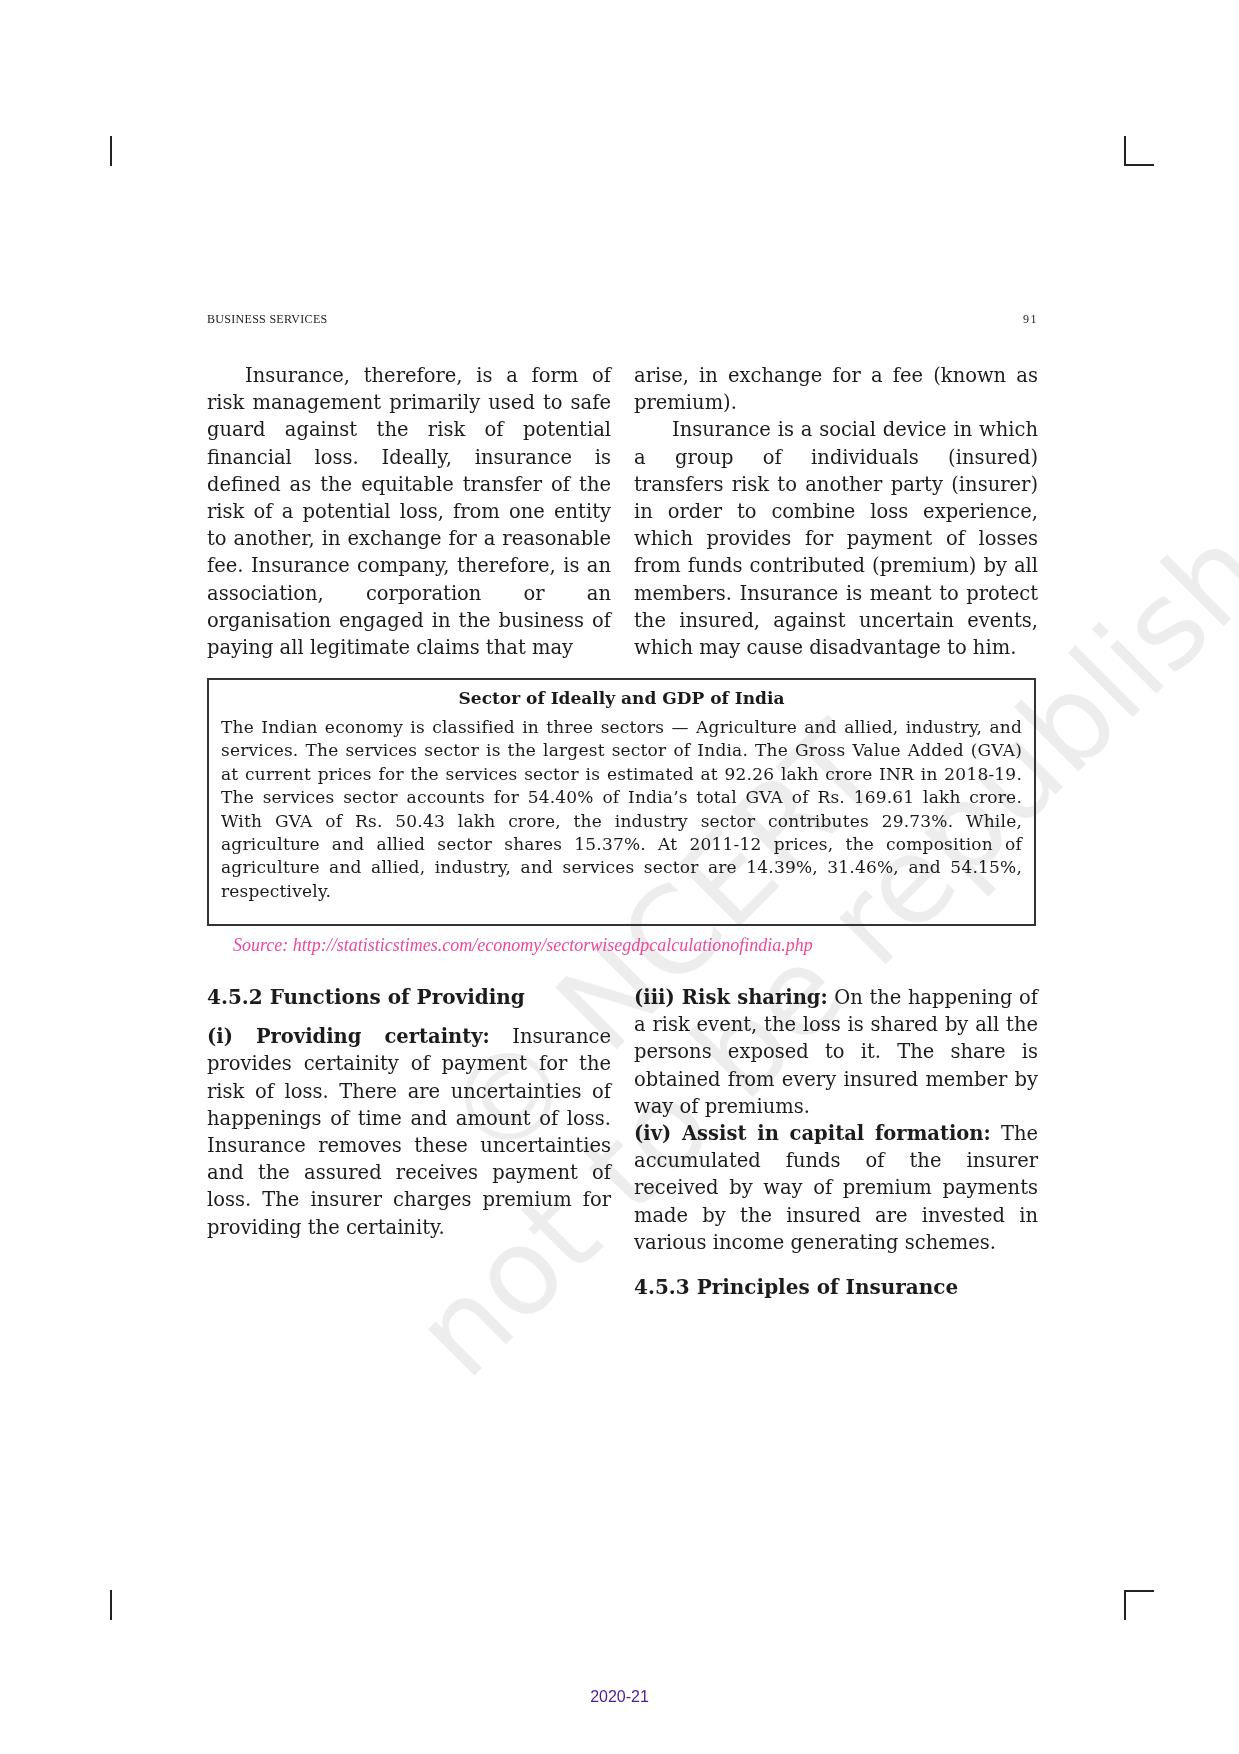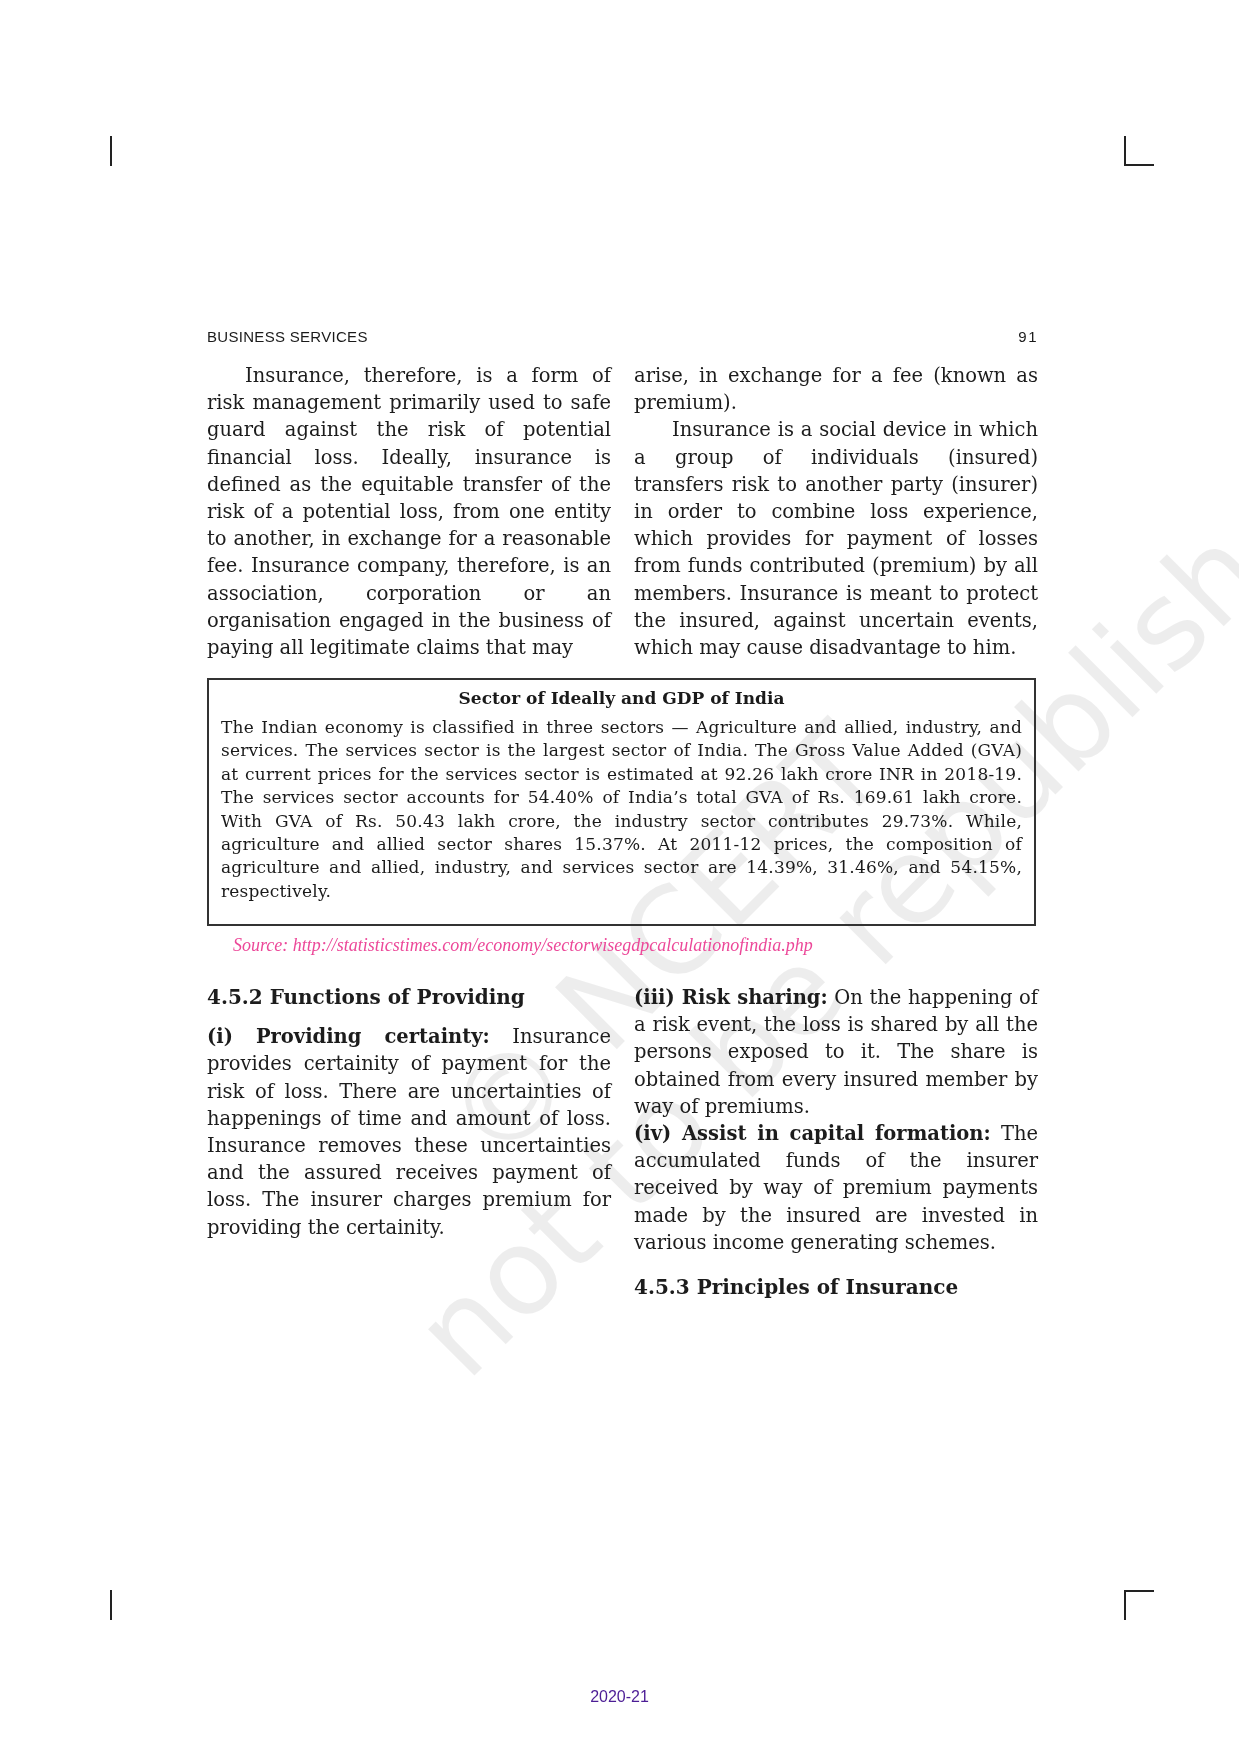--- a/index.html
+++ b/index.html
@@ -1,19 +1,19 @@
 <!DOCTYPE html>
 <html><head>
 <meta charset="utf-8">
 <style>
   html, body { margin: 0; padding: 0; background: #ffffff; }
   body { width: 1239px; height: 1754px; position: relative; overflow: hidden; color: #1a1a1a; }
   .crop { position: absolute; background: #222; }
-  .header { position: absolute; top: 328px; left: 207px; width: 831px; height: 24px;
-    font-family: Liberation Sans, sans-serif; font-size: 15px; letter-spacing: 0.3px; }
+  .header { position: absolute; top: 312px; left: 207px; width: 831px; height: 24px;
+    font-family: Liberation Serif, serif; font-size: 12px; letter-spacing: 0.3px; }
   .header .title { position: absolute; left: 0; top: 0; }
   .header .pageno { position: absolute; right: 0; top: 0; letter-spacing: 1.5px; }
   .col { position: absolute; font-family: "DejaVu Serif", serif; font-size: 19.5px; line-height: 27.2px;
     text-align: justify; color: #1c1c1c; }
   .col p { margin: 0; }
   .indent { text-indent: 38px; }
   .col-left-top { left: 207px; top: 362px; width: 404px; }
   .col-right-top { left: 634px; top: 362px; width: 404px; }
   .box { position: absolute; left: 207px; top: 678px; width: 829px; height: 248px;
     border: 2px solid #333; box-sizing: border-box; padding: 8px 12px 0 12px;

